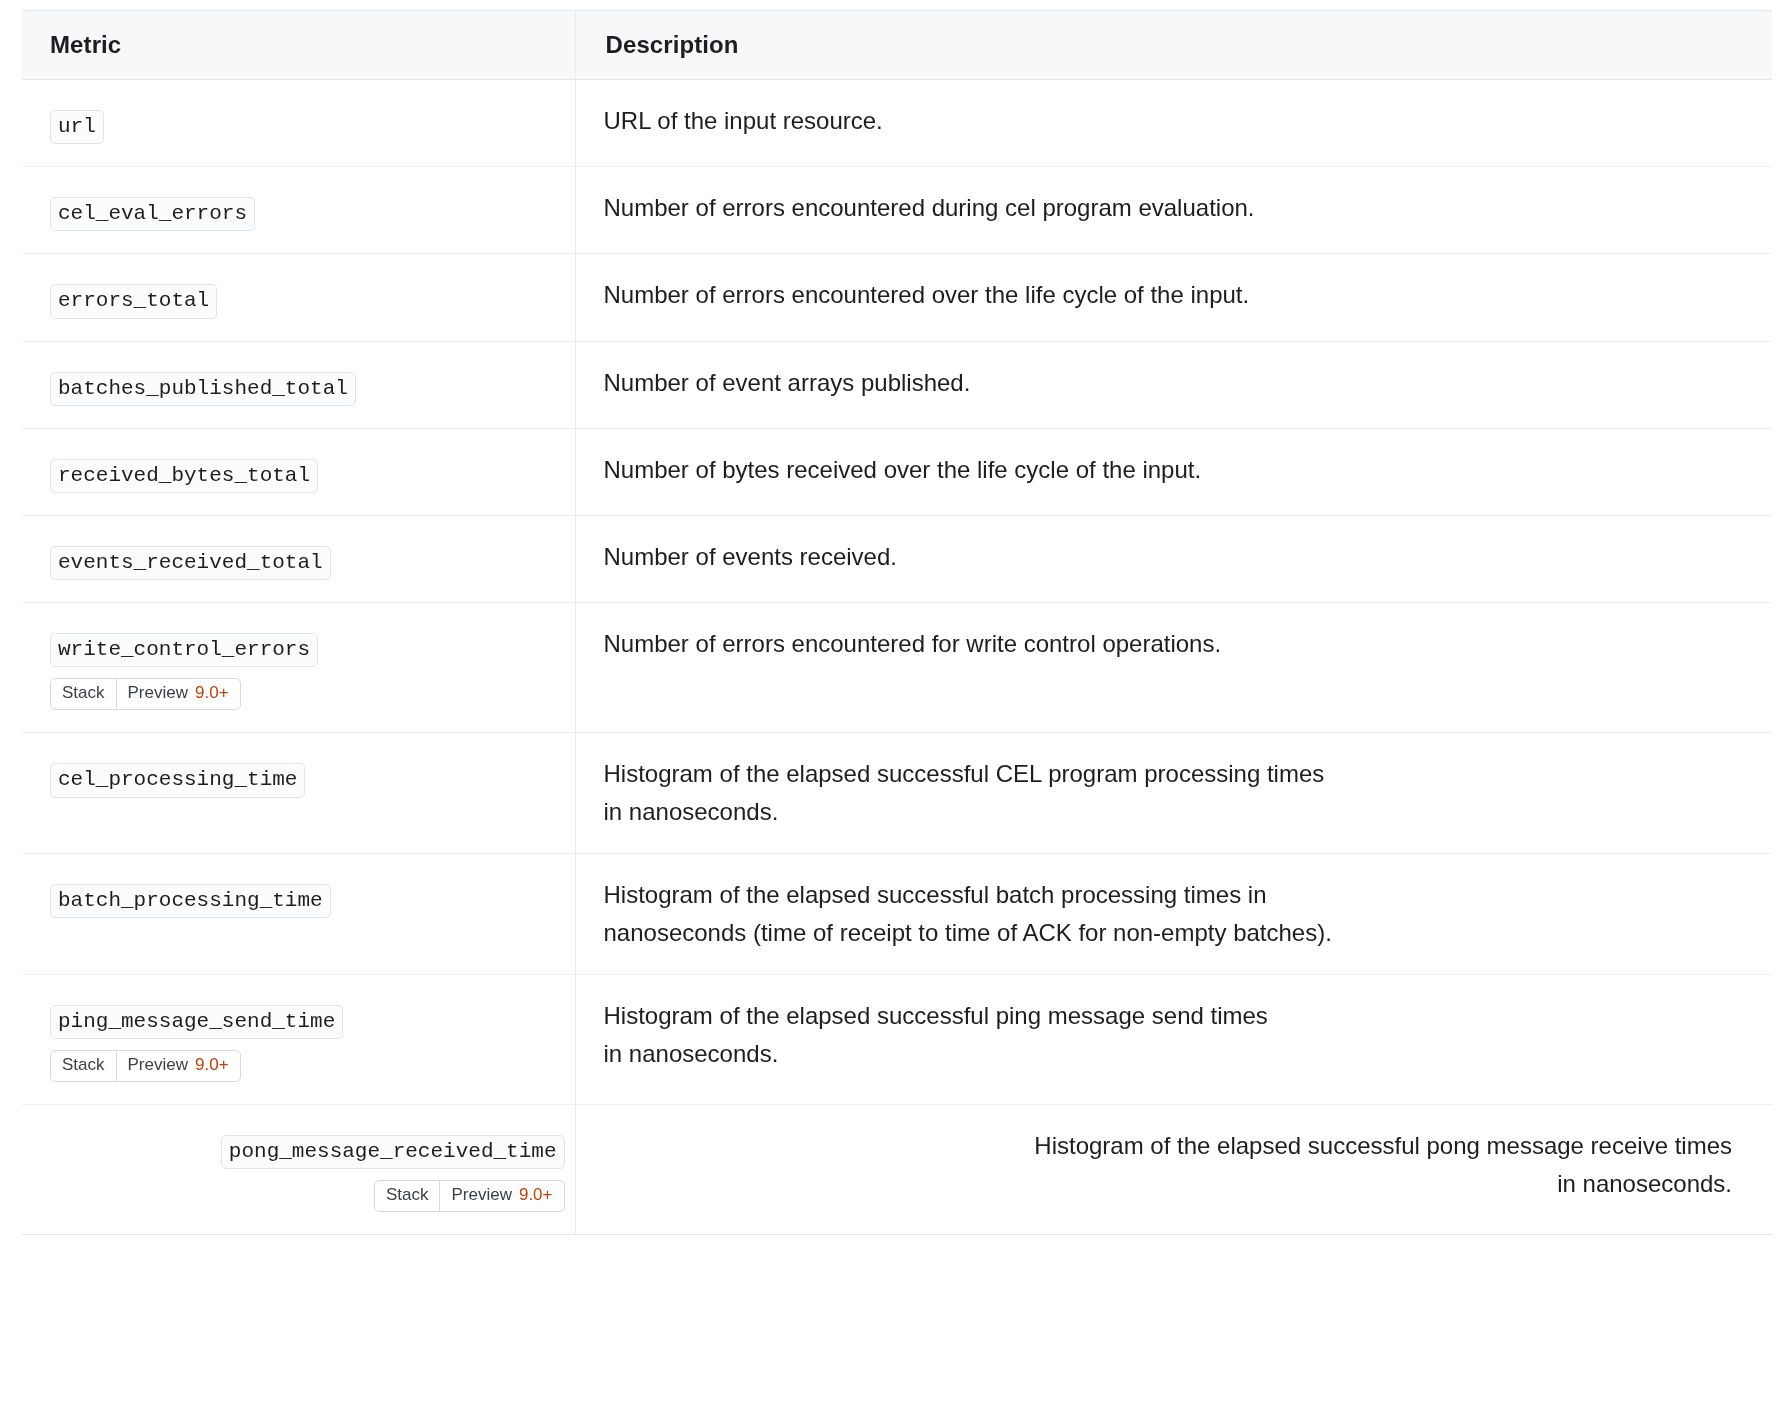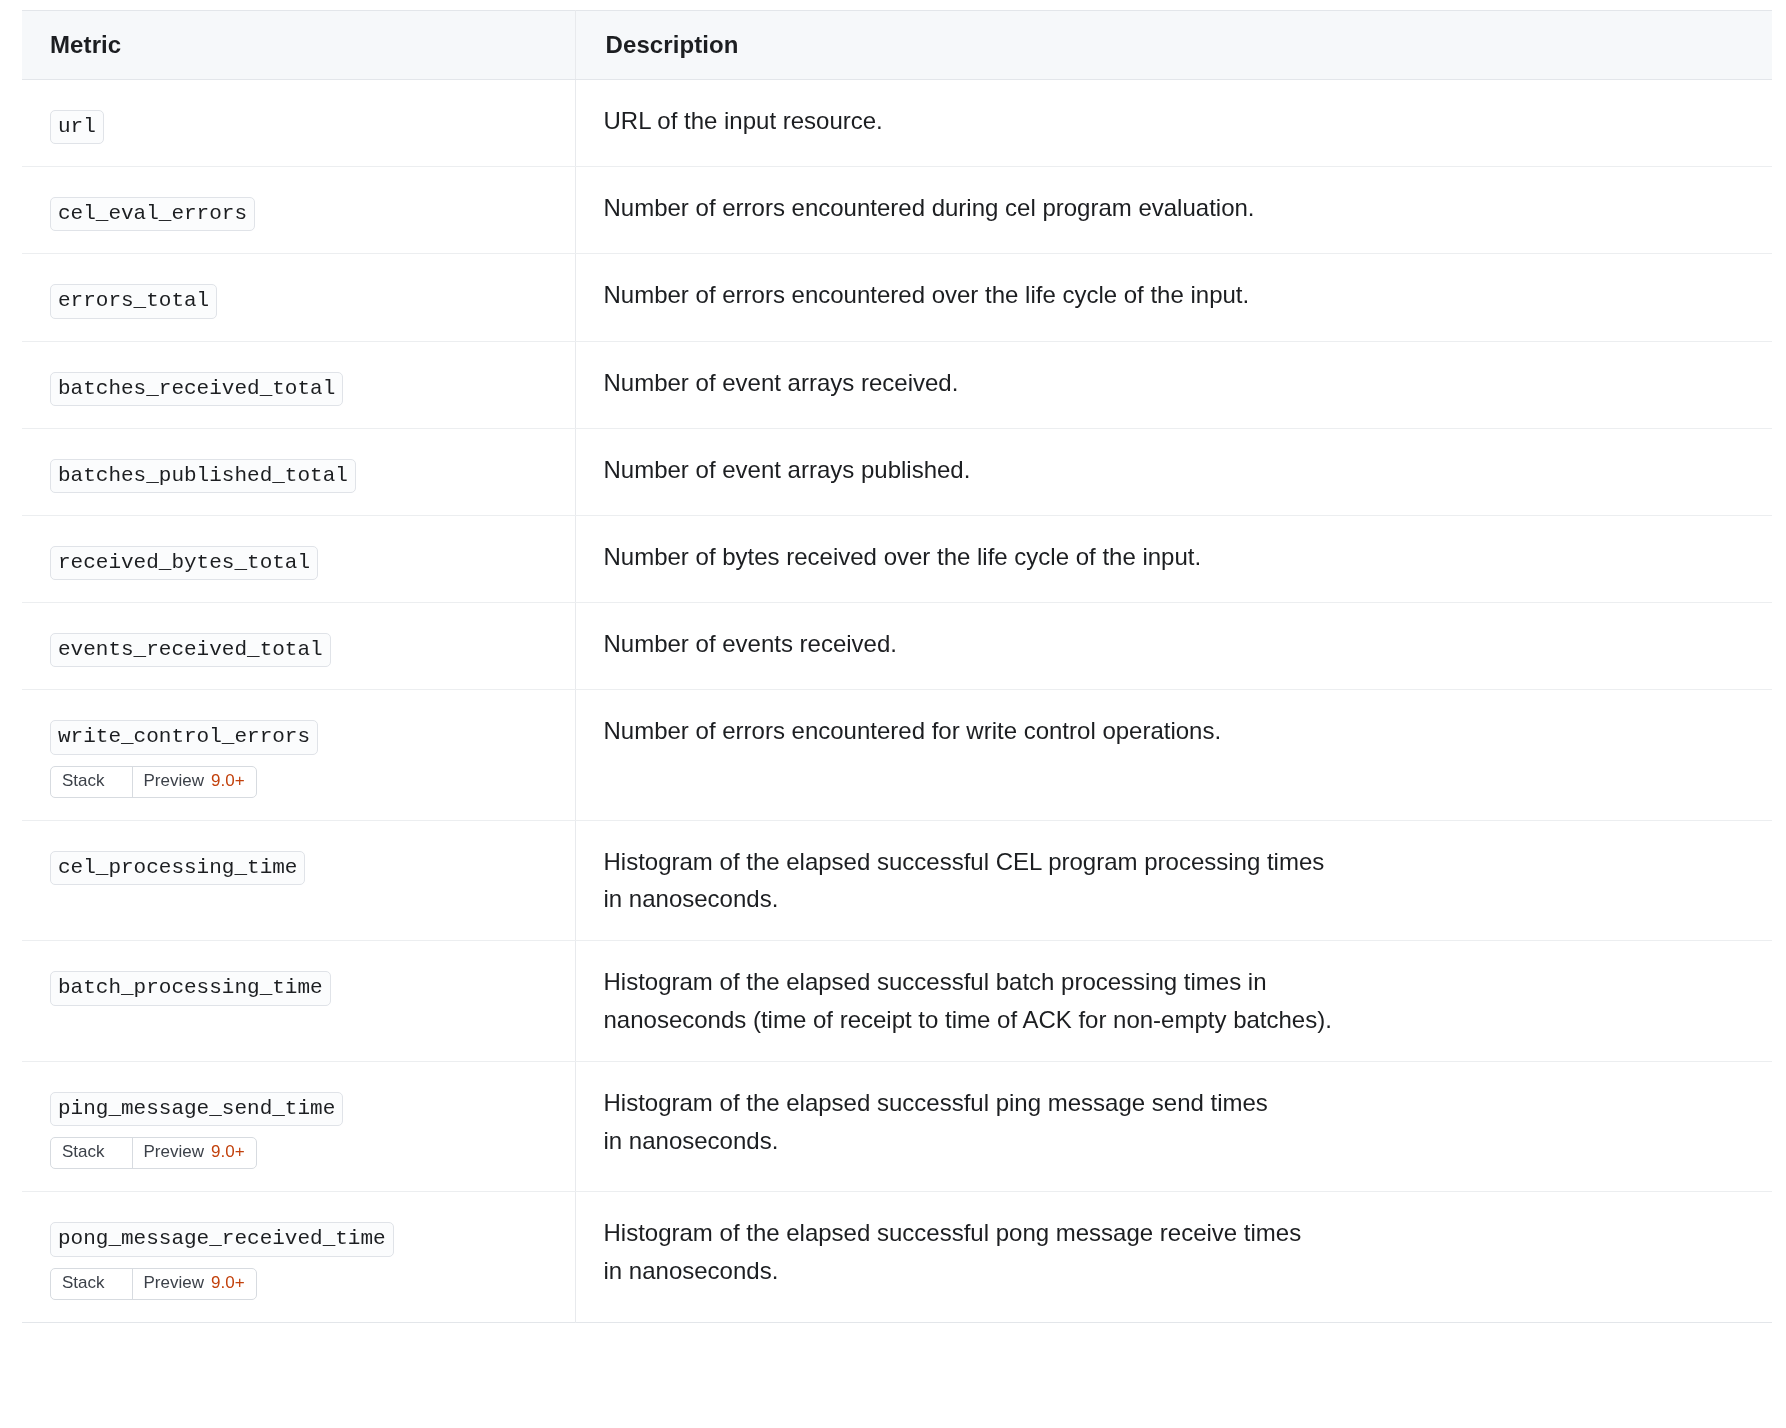--- a/index.html
+++ b/index.html
@@ -43,21 +43,21 @@
     margin-left: 16px;
   }
   tbody td {
     border-bottom: 1px solid #eceef0;
     vertical-align: top;
     padding: 22px 10px 22px 28px;
     font-size: 24px;
     line-height: 1.58;
     color: #1c1e21;
   }
-  tbody tr:last-child td { border-bottom: none; }
+  tbody tr:last-child td { border-bottom: none; text-align: right; }
   tbody td.td-desc {
     padding-right: 40px;
     border-left: 1px solid #e8eaed;
   }
   code.metric-code {
     font-family: "Liberation Mono", "DejaVu Sans Mono", monospace;
     font-size: 21px;
     line-height: 1.2;
     background: #fbfcfd;
     border: 1px solid #e0e3e8;
@@ -70,21 +70,20 @@
   }
   .badge-group {
     display: inline-flex;
     align-items: stretch;
     border: 1px solid #d7dbe0;
     border-radius: 5px;
     overflow: hidden;
     margin-top: 11px;
     background: #ffffff;
     height: 30px;
-    gap: 16px;
   }
   .badge-group .badge {
     font-size: 17px;
     color: #3c4149;
     padding: 4px 11px 5px 11px;
     display: flex;
     align-items: center;
     white-space: nowrap;
   }
   .badge-group .badge + .badge {
@@ -132,28 +131,20 @@
         <tr>
           <td class="td-metric">
             <span class="metric-cell-inner"><code class="metric-code">errors_total</code></span>
           </td>
           <td class="td-desc">
             <span class="desc-line">Number of errors encountered over the life cycle of the input.</span>
           </td>
         </tr>
         <tr>
           <td class="td-metric">
-            <span class="metric-cell-inner"><code class="metric-code">batches_received_total</code></span>
-          </td>
-          <td class="td-desc">
-            <span class="desc-line">Number of event arrays received.</span>
-          </td>
-        </tr>
-        <tr>
-          <td class="td-metric">
             <span class="metric-cell-inner"><code class="metric-code">batches_published_total</code></span>
           </td>
           <td class="td-desc">
             <span class="desc-line">Number of event arrays published.</span>
           </td>
         </tr>
         <tr>
           <td class="td-metric">
             <span class="metric-cell-inner"><code class="metric-code">received_bytes_total</code></span>
           </td>

